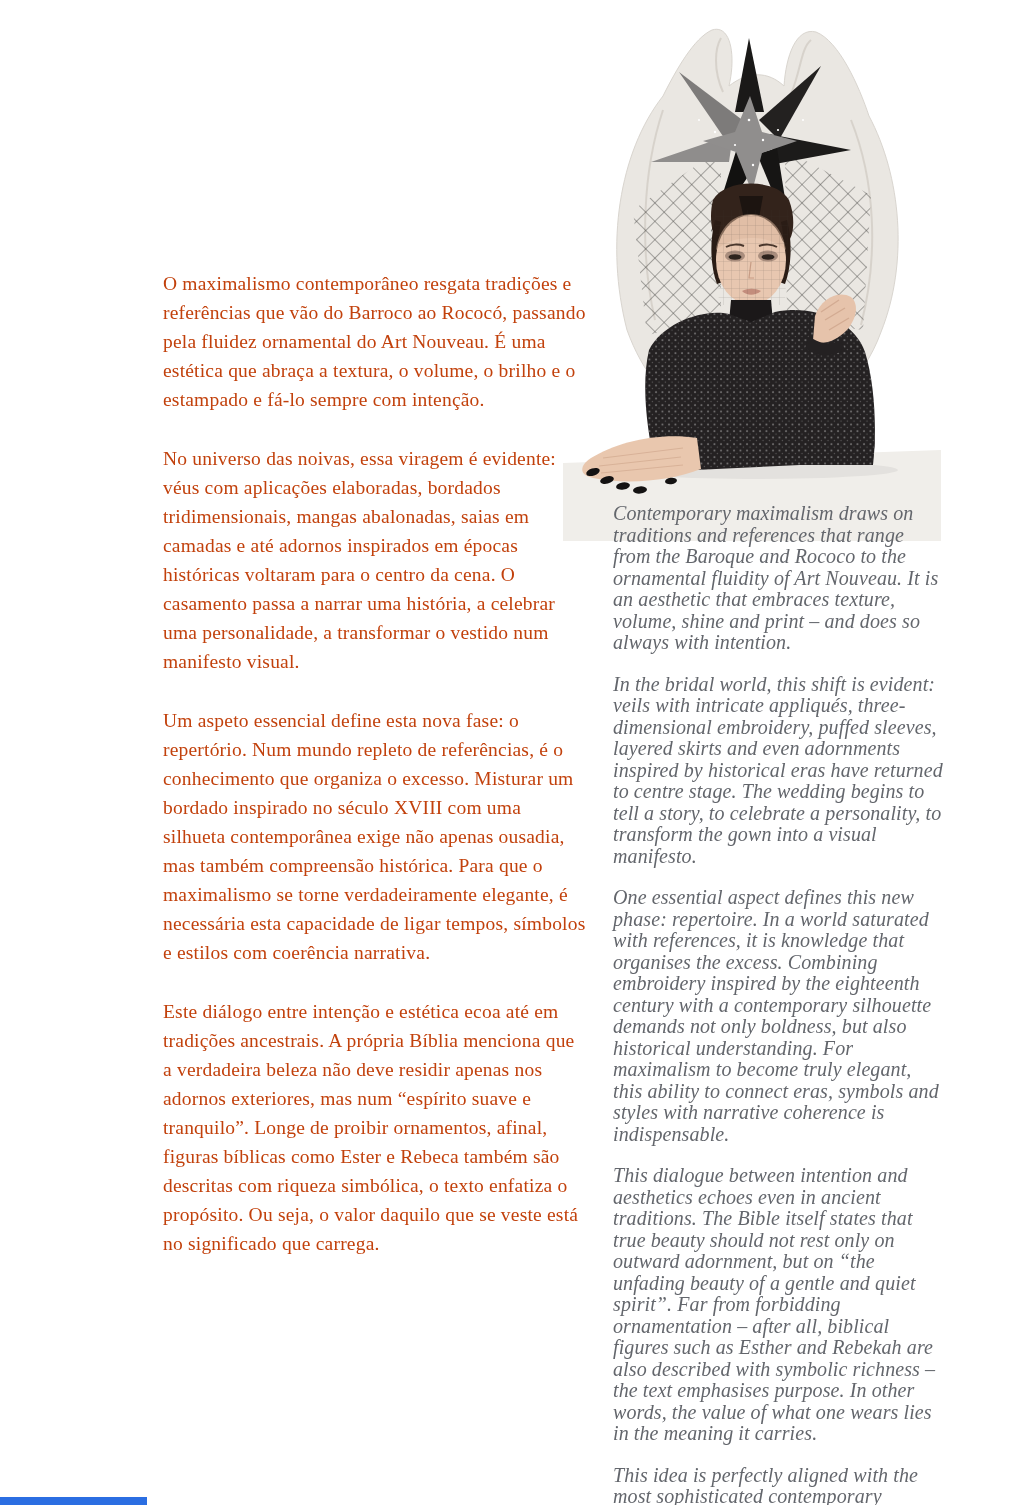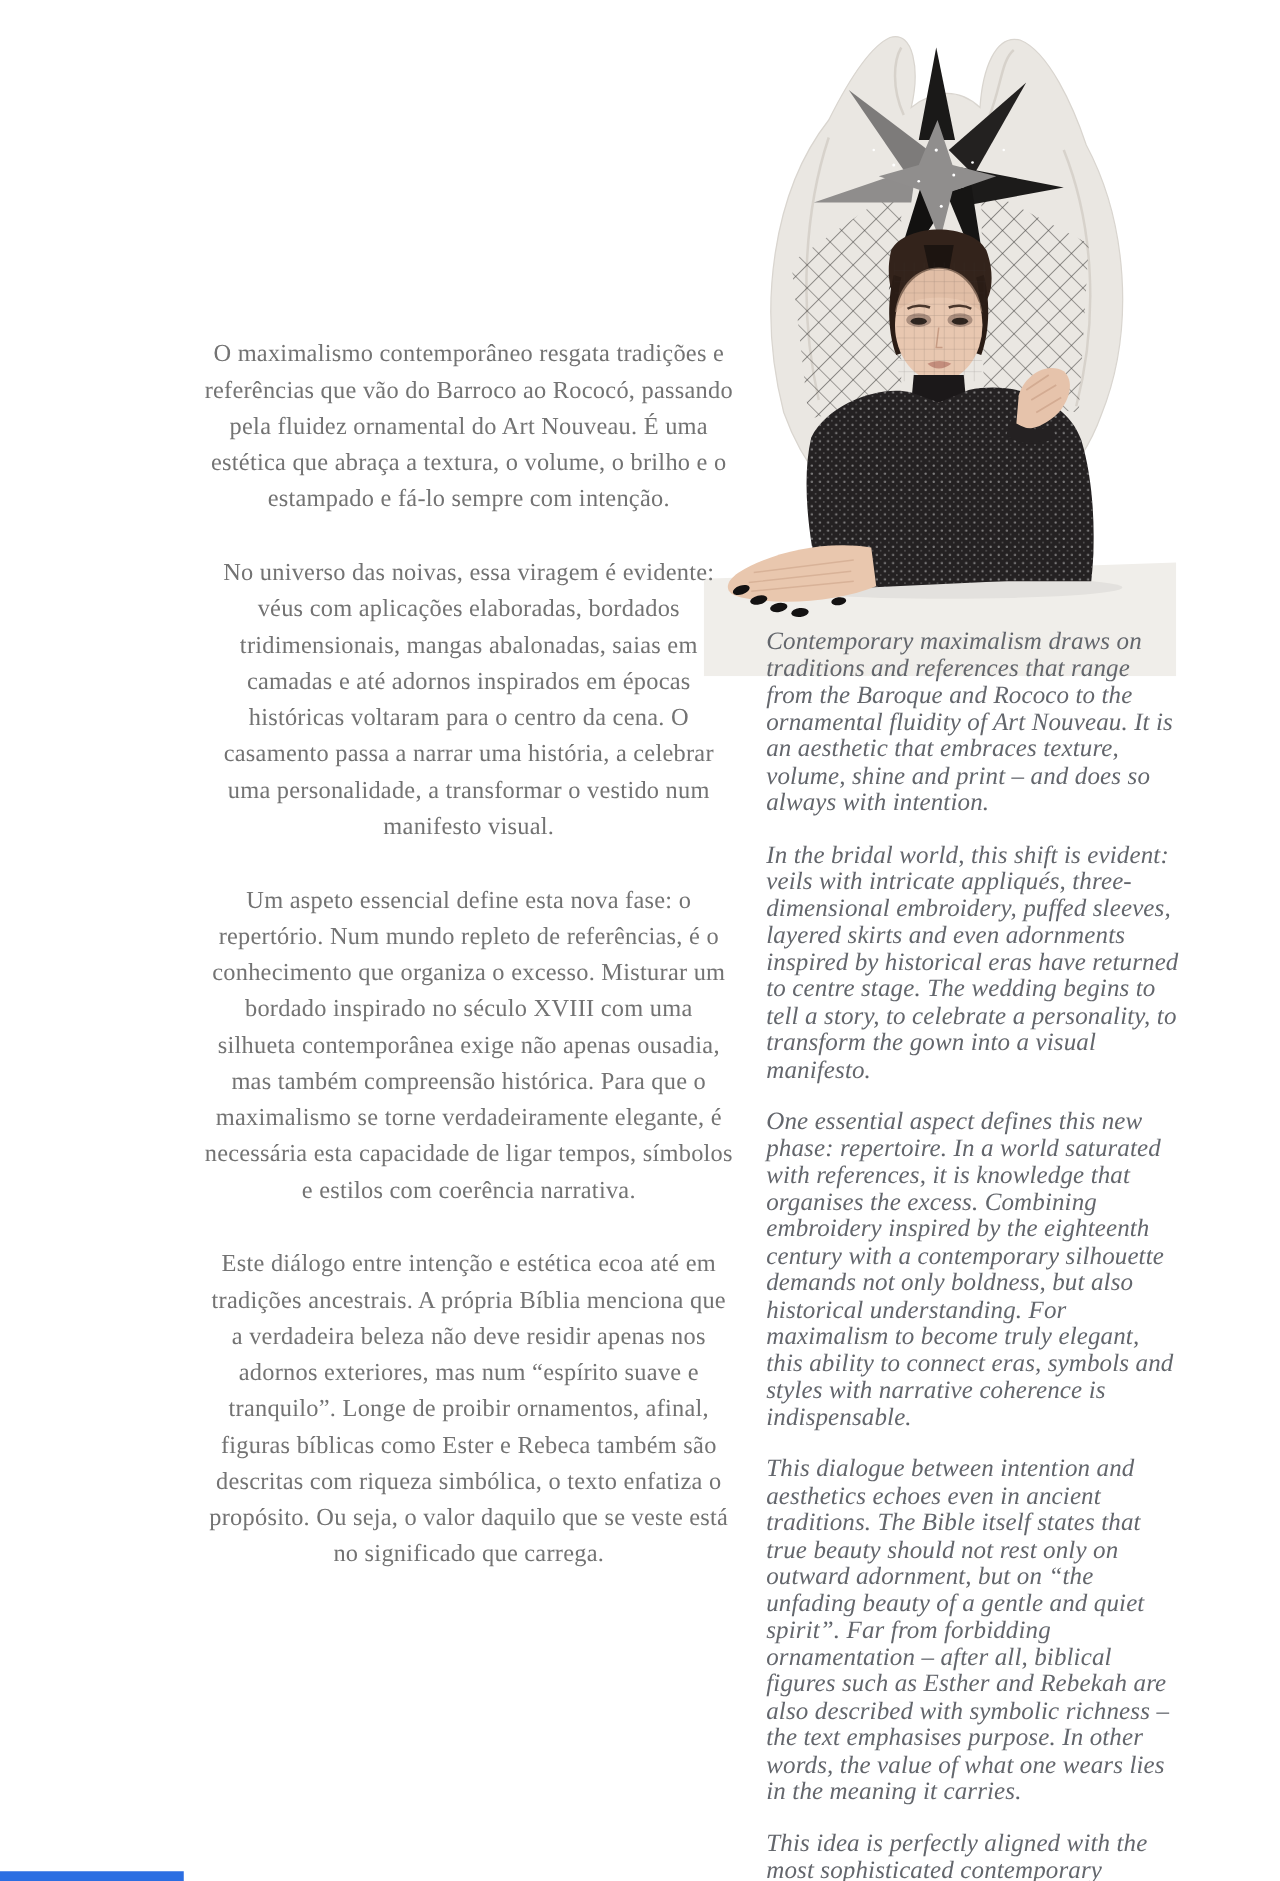--- a/index.html
+++ b/index.html
@@ -153,21 +153,21 @@
         <ellipse cx="30" cy="472" rx="7" ry="3.6" transform="rotate(-18 30 472)"></ellipse>
         <ellipse cx="44" cy="480" rx="7" ry="3.6" transform="rotate(-14 44 480)"></ellipse>
         <ellipse cx="60" cy="486" rx="7" ry="3.6" transform="rotate(-10 60 486)"></ellipse>
         <ellipse cx="77" cy="490" rx="7" ry="3.6" transform="rotate(-6 77 490)"></ellipse>
         <ellipse cx="108" cy="481" rx="6" ry="3.2" transform="rotate(-8 108 481)"></ellipse>
       </g>
     </g>
   </svg>
 </div>
 
-<div class="pt-col" style="color: #737373; text-align: center;">
+<div class="pt-col" style="color: #c2410c;">
     <p>O maximalismo contemporâneo resgata tradições e referências que vão do Barroco ao Rococó, passando pela fluidez ornamental do Art Nouveau. É uma estética que abraça a textura, o volume, o brilho e o estampado e fá-lo sempre com intenção.</p>
     <p>No universo das noivas, essa viragem é evidente: véus com aplicações elaboradas, bordados tridimensionais, mangas abalonadas, saias em camadas e até adornos inspirados em épocas históricas voltaram para o centro da cena. O casamento passa a narrar uma história, a celebrar uma personalidade, a transformar o vestido num manifesto visual.</p>
     <p>Um aspeto essencial define esta nova fase: o repertório. Num mundo repleto de referências, é o conhecimento que organiza o excesso. Misturar um bordado inspirado no século XVIII com uma silhueta contemporânea exige não apenas ousadia, mas também compreensão histórica. Para que o maximalismo se torne verdadeiramente elegante, é necessária esta capacidade de ligar tempos, símbolos e estilos com coerência narrativa.</p>
     <p>Este diálogo entre intenção e estética ecoa até em tradições ancestrais. A própria Bíblia menciona que a verdadeira beleza não deve residir apenas nos adornos exteriores, mas num “espírito suave e tranquilo”. Longe de proibir ornamentos, afinal, figuras bíblicas como Ester e Rebeca também são descritas com riqueza simbólica, o texto enfatiza o propósito. Ou seja, o valor daquilo que se veste está no significado que carrega.</p>
   </div>
 
 <div class="en-col" style="color: rgb(99, 102, 108);">
     <p>Contemporary maximalism draws on traditions and references that range from the Baroque and Rococo to the ornamental fluidity of Art Nouveau. It is an aesthetic that embraces texture, volume, shine and print – and does so always with intention.</p>
     <p>In the bridal world, this shift is evident: veils with intricate appliqués, three-dimensional embroidery, puffed sleeves, layered skirts and even adornments inspired by historical eras have returned to centre stage. The wedding begins to tell a story, to celebrate a personality, to transform the gown into a visual manifesto.</p>
     <p>One essential aspect defines this new phase: repertoire. In a world saturated with references, it is knowledge that organises the excess. Combining embroidery inspired by the eighteenth century with a contemporary silhouette demands not only boldness, but also historical understanding. For maximalism to become truly elegant, this ability to connect eras, symbols and styles with narrative coherence is indispensable.</p>

